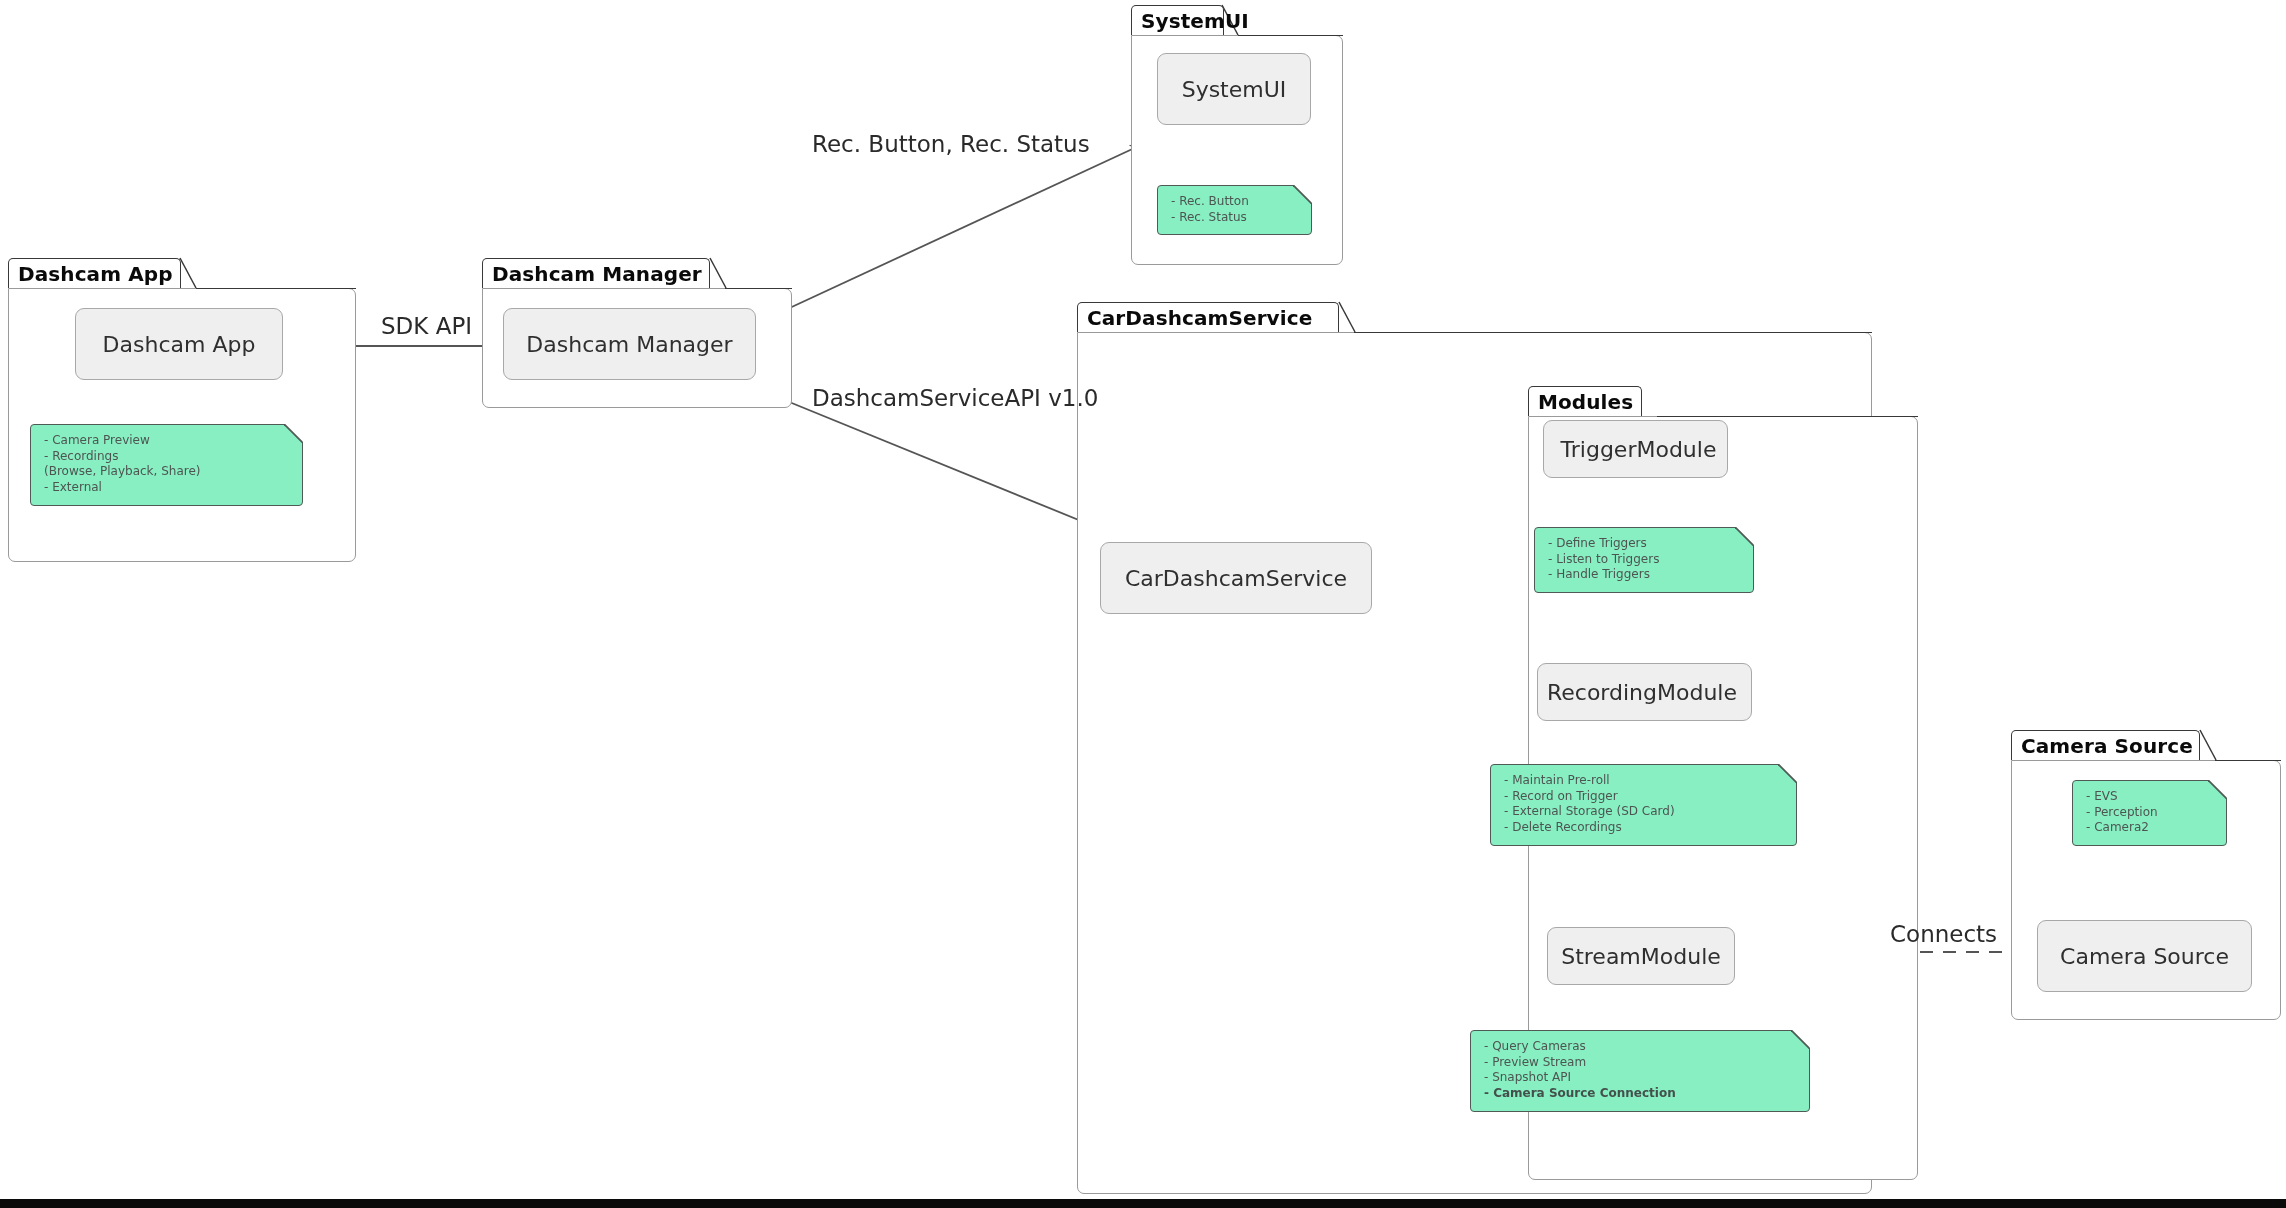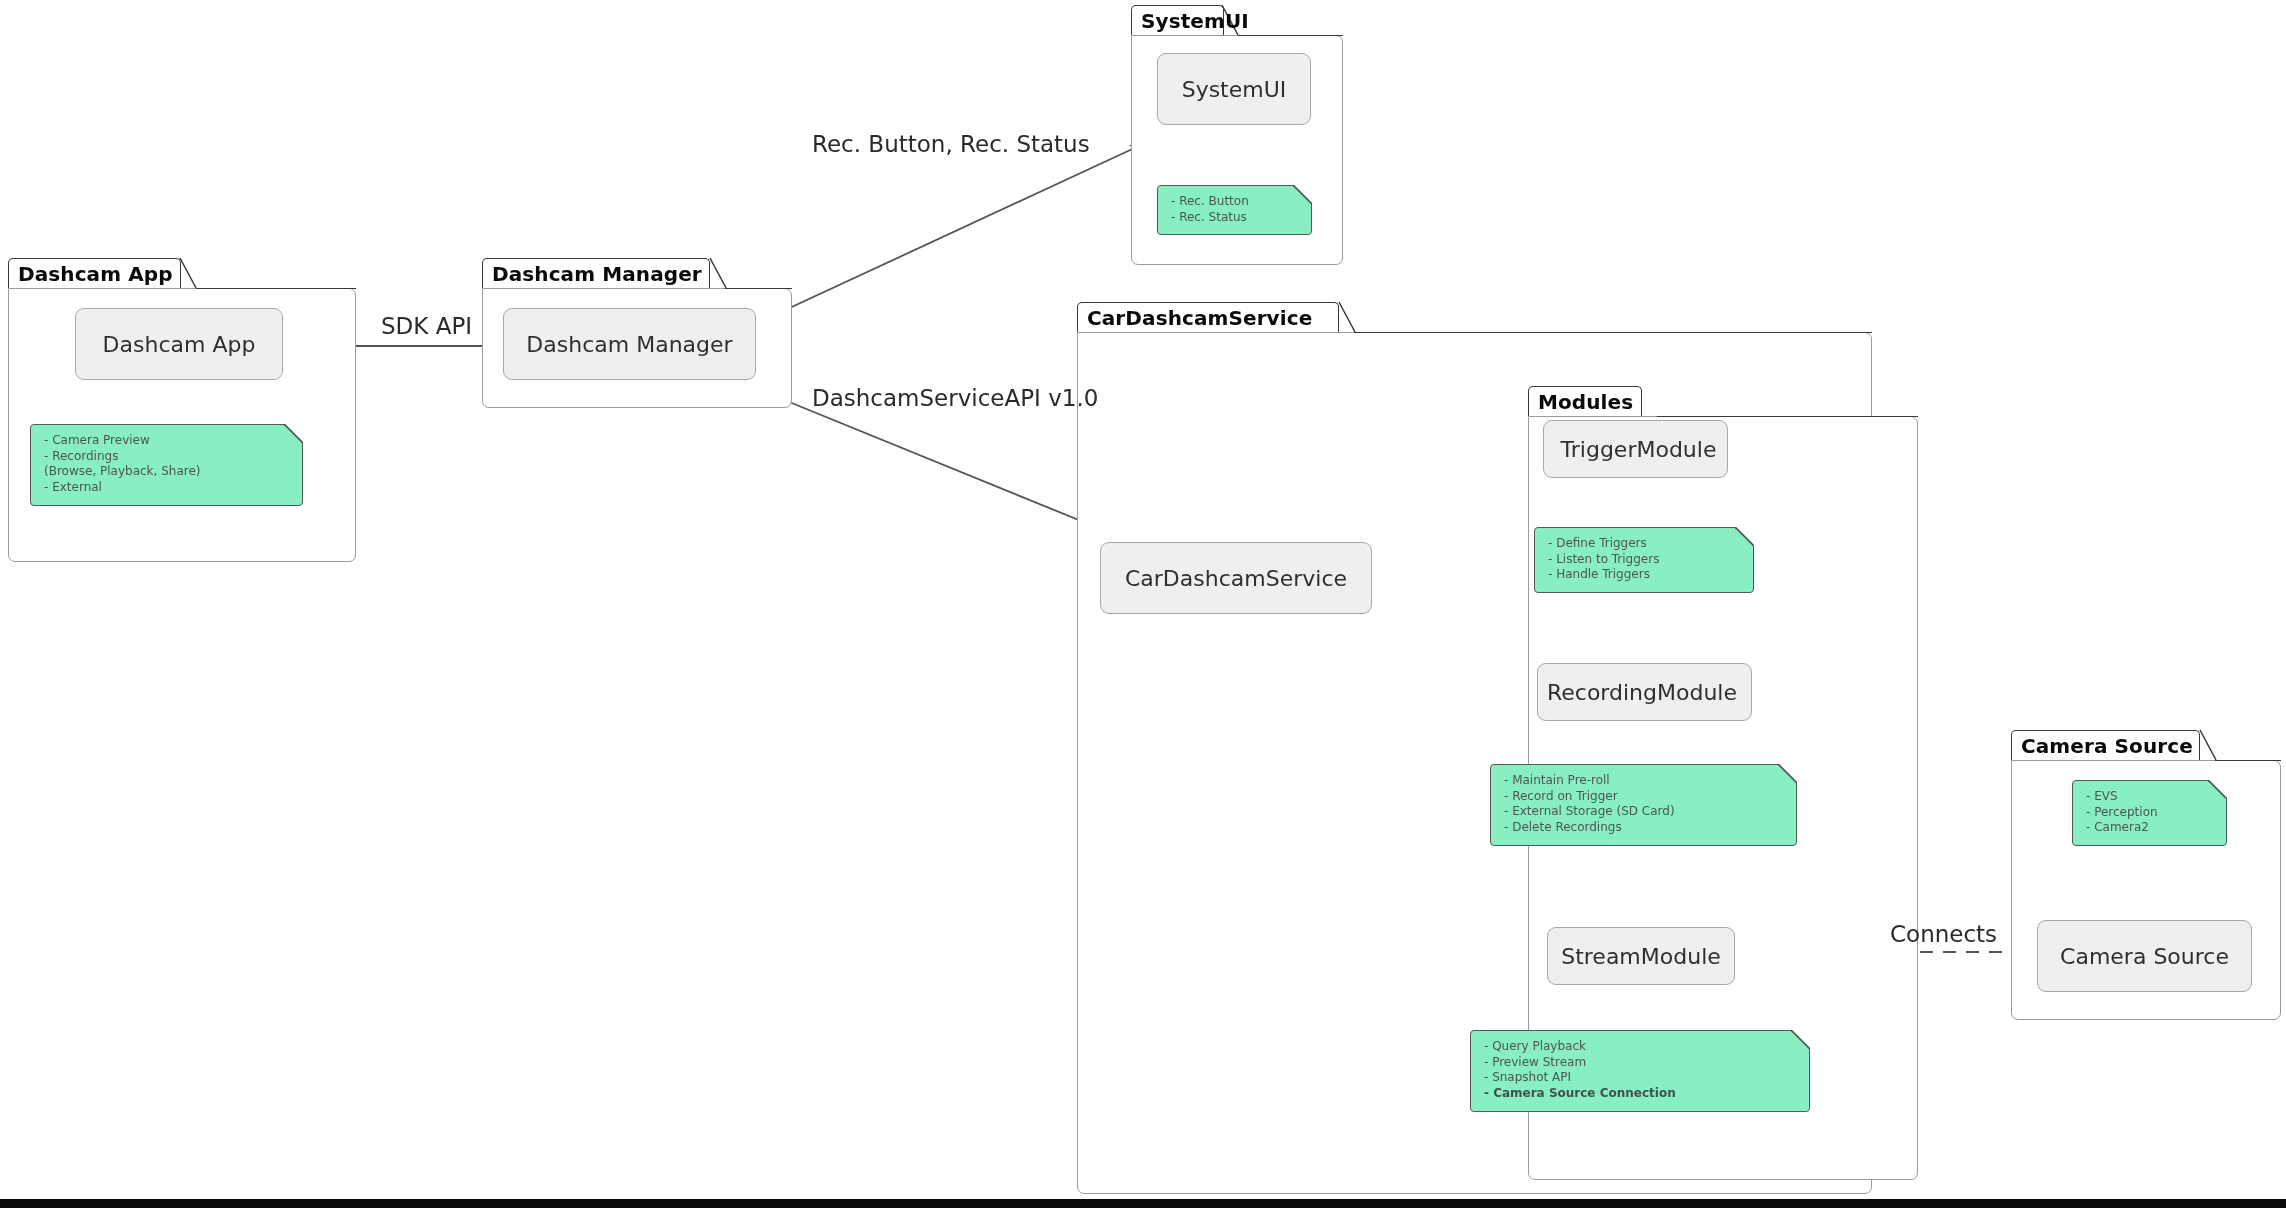--- a/index.html
+++ b/index.html
@@ -309,21 +309,21 @@
   </div>
 
   <div class="comp" style="left:1547px; top:927px; width:188px; height:58px;">
     <span class="comp-label">StreamModule</span>
   </div>
   <div class="note" style="left:1470px; top:1030px; width:340px;">
     <svg class="note-corner" viewBox="0 0 19 19">
         <path d="M0,0 L19,0 L19,19 Z" fill="#ffffff" stroke="none"></path>
       <path d="M0,0 L19,19" stroke="#4f5a56" stroke-width="1.8" fill="none"></path>
       </svg>
-    <div class="note-line">- Query Playback</div>
+    <div class="note-line">- Query Cameras</div>
     <div class="note-line">- Preview Stream</div>
     <div class="note-line">- Snapshot API</div>
     <div class="note-line bold">- Camera Source Connection</div>
   </div>
 
   <div class="pkg" style="left:2011px; top:730px; width:270px; height:290px;">
     <div class="pkg-tab" style="width:189px;">
       <span class="pkg-tab-label">Camera Source</span>
     </div>
     <div class="pkg-topline" style="left:204px; top:30px; width:66px;"></div>

